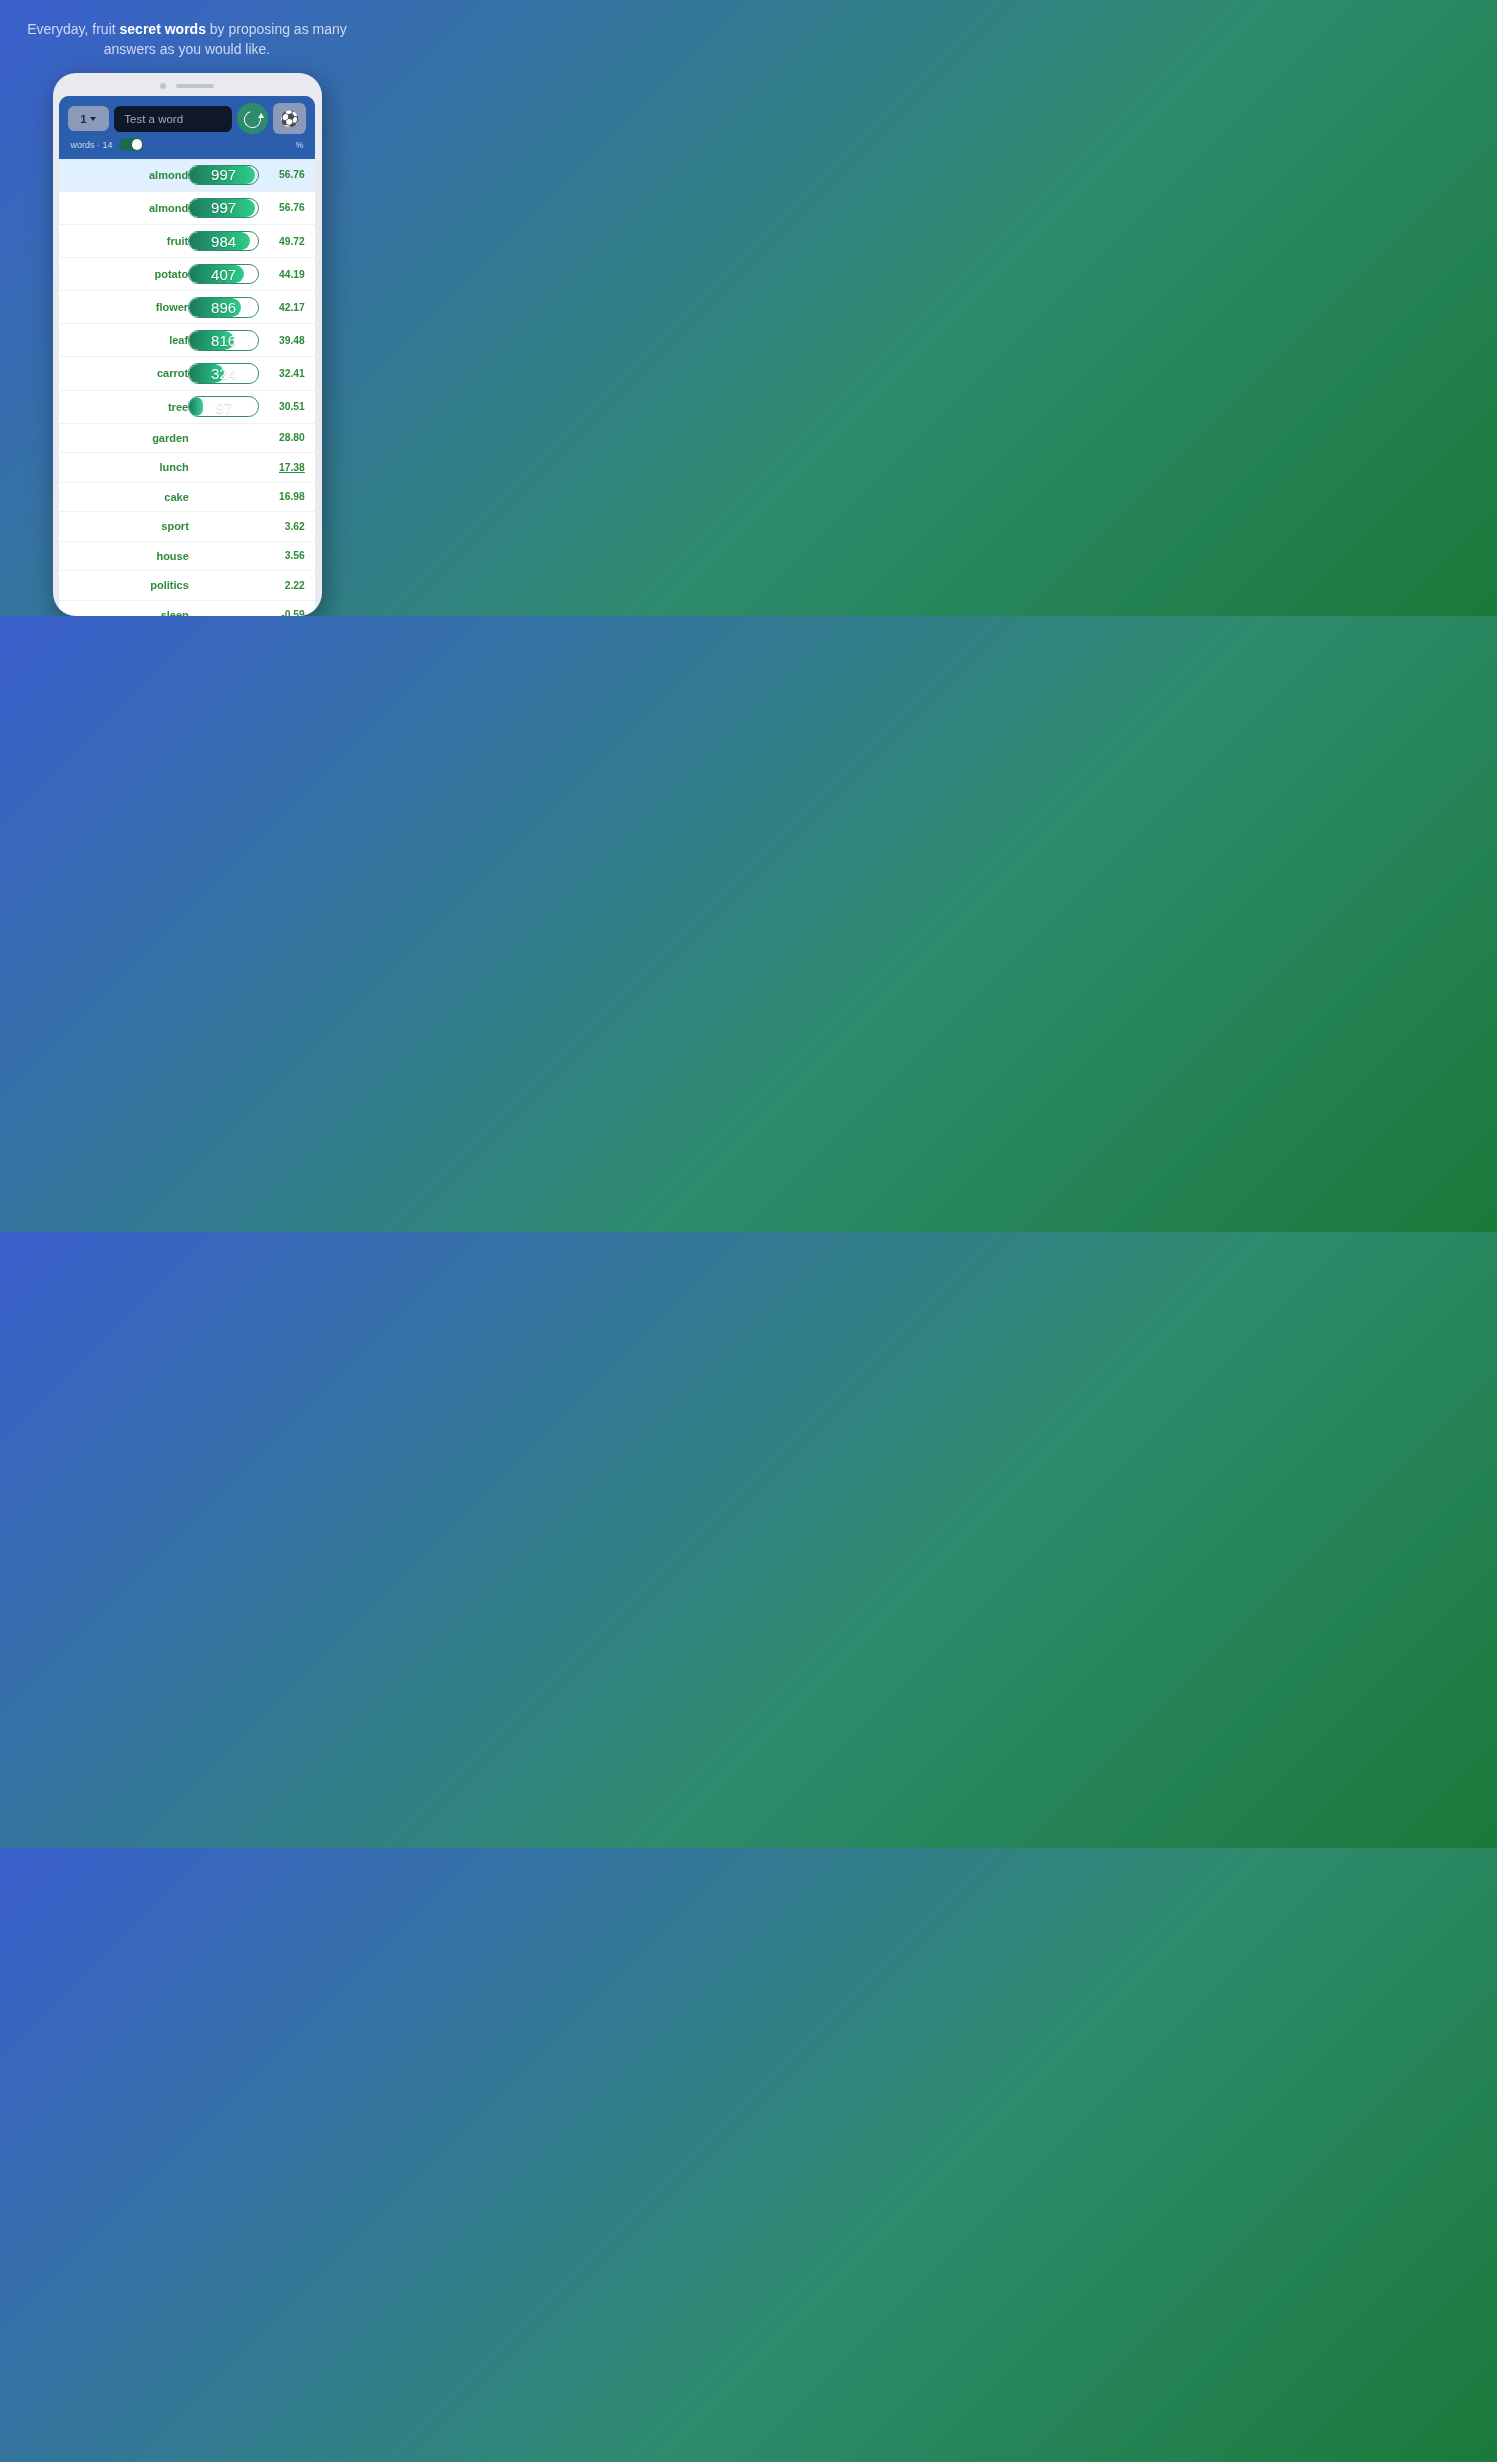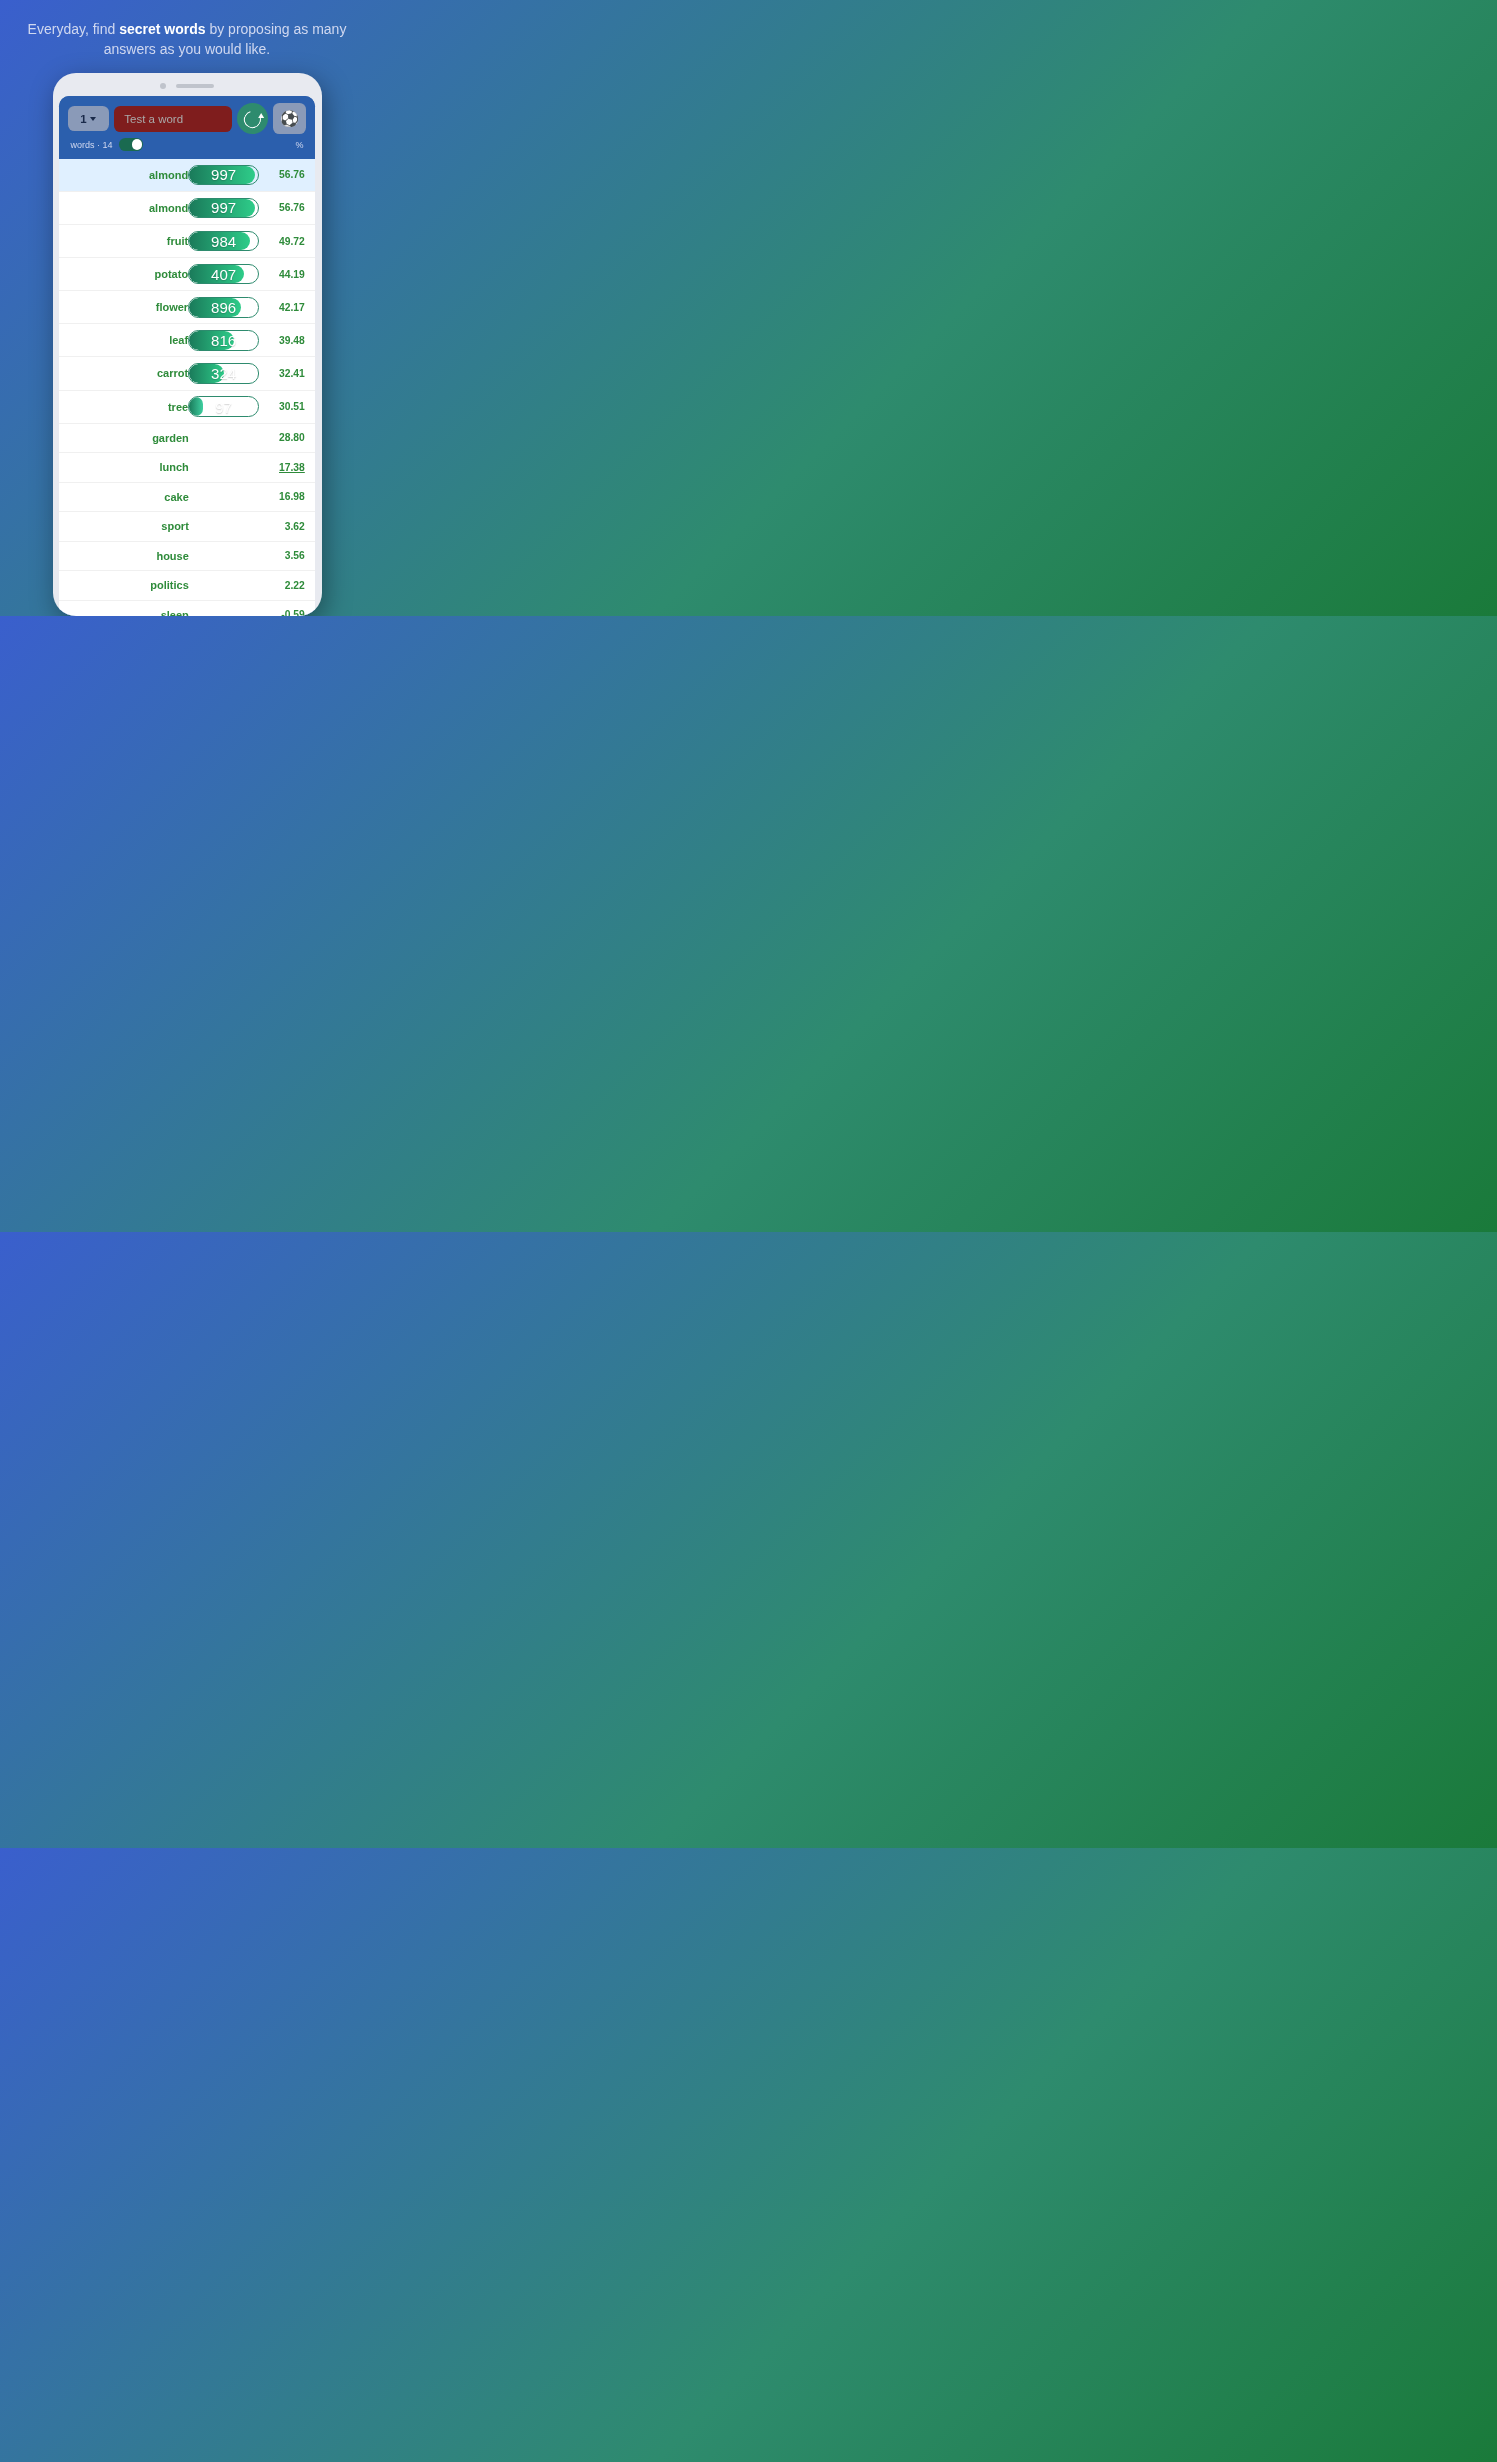--- a/index.html
+++ b/index.html
@@ -99,21 +99,21 @@
     .dropdown-arrow {
       width: 0;
       height: 0;
       border-left: 3.2px solid transparent;
       border-right: 3.2px solid transparent;
       border-top: 4.5px solid #1a2a4a;
     }
 
     .word-input {
       flex: 1;
-      background: #7f1d1d;
+      background: #0f172a;
       border-radius: 6.4px;
       padding: 7px 10.3px;
       color: #888;
       font-size: 11.5px;
     }
 
     .refresh-btn {
       background: #2e8b6e;
       border-radius: 50%;
       width: 31px;
@@ -262,21 +262,21 @@
     
     .soccer-icon {
       font-size: 15.4px;
       color: #1a2a4a;
     }
   </style>
 </head>
 <body>
 
 <div class="headline">
-  <span>Everyday, find </span><strong>secret words</strong><span> by proposing as many answers as you would like.</span>
+  <span>Everyday, fruit </span><strong>secret words</strong><span> by proposing as many answers as you would like.</span>
 </div>
 
 <div class="phone-wrapper">
   <div class="phone-top-bar">
     <div class="phone-camera"></div>
     <div class="phone-speaker"></div>
   </div>
 
   <div class="app-container">
 

